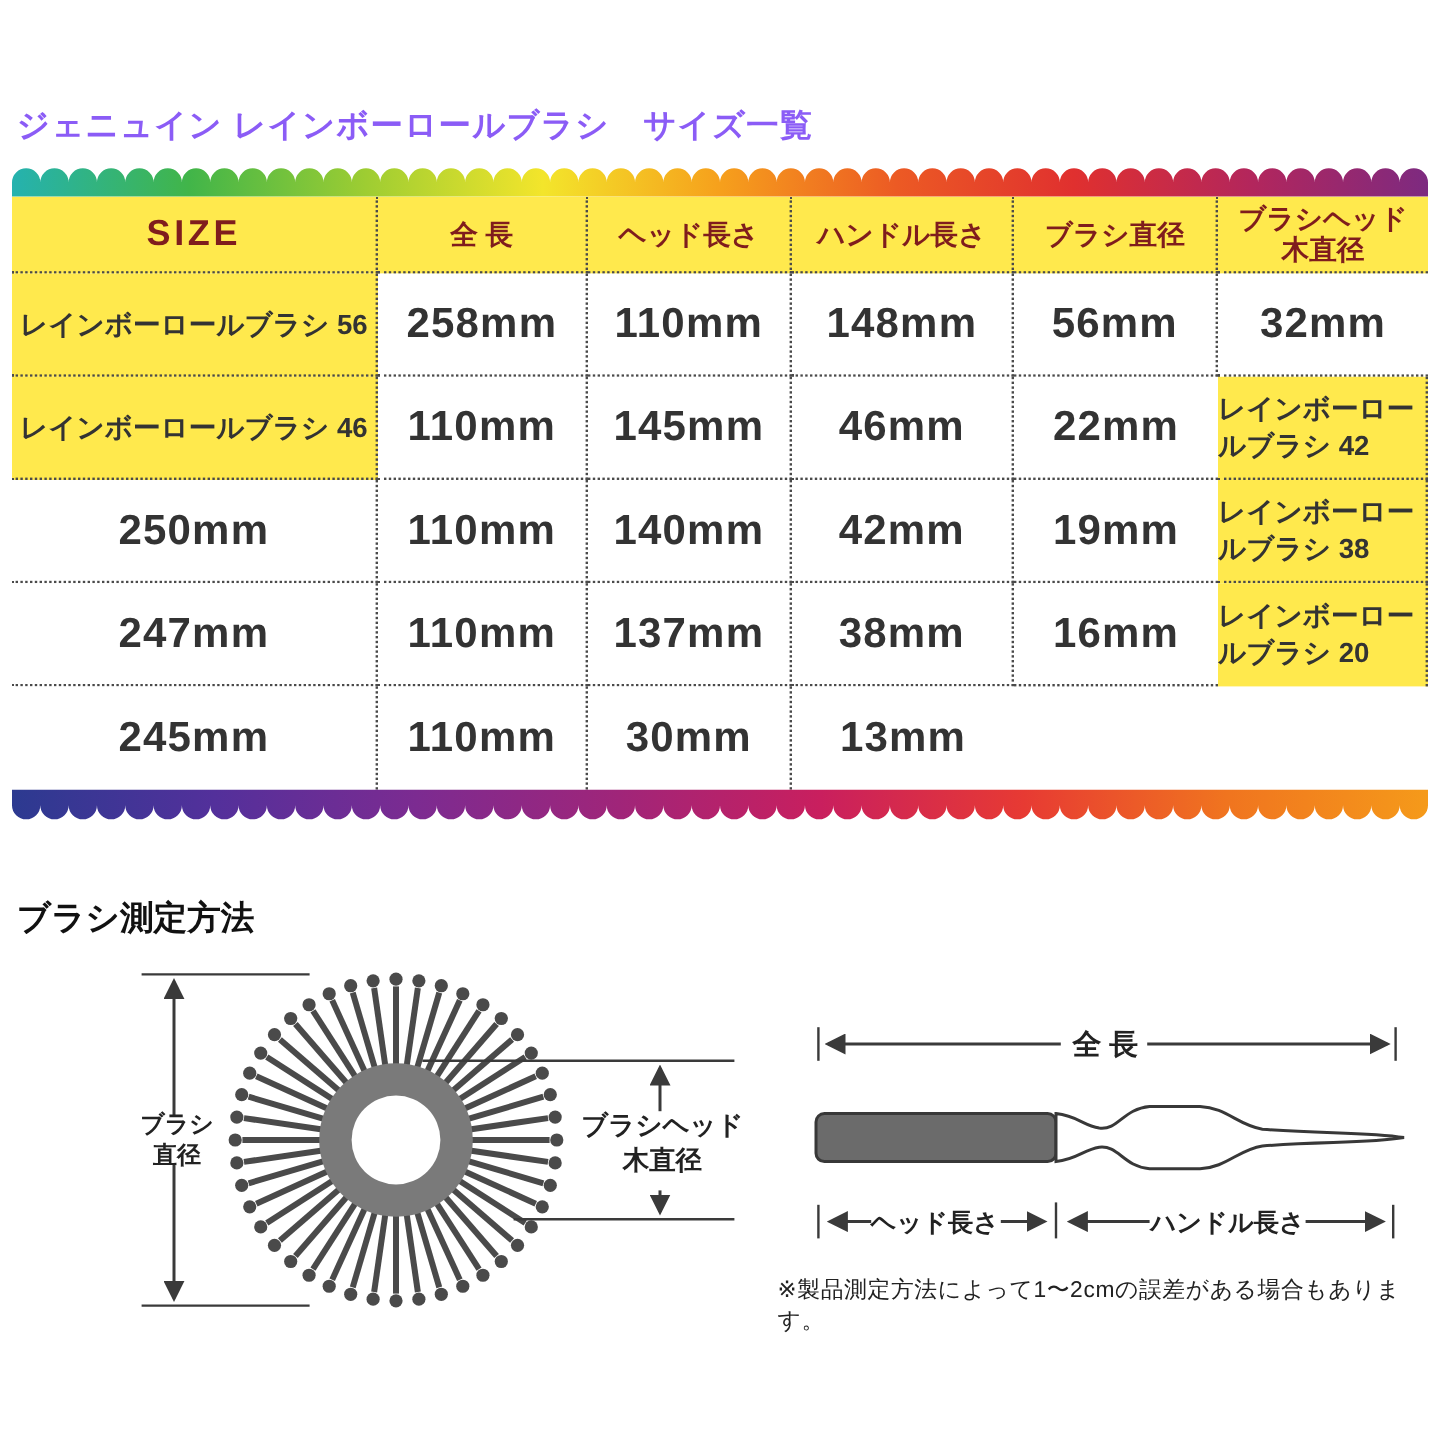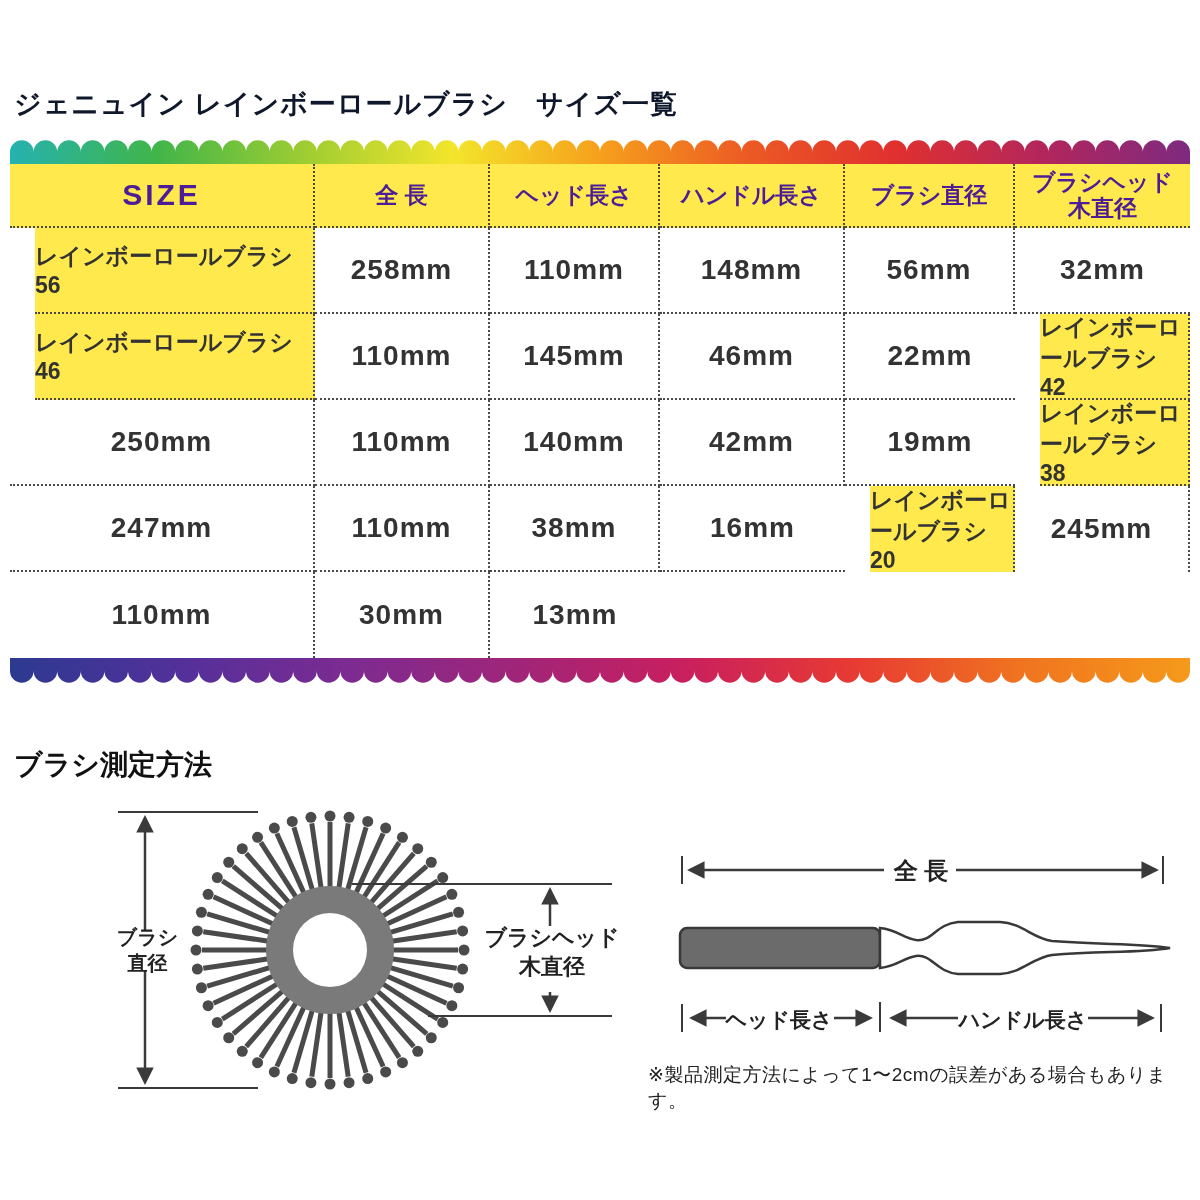--- a/index.html
+++ b/index.html
@@ -1,32 +1,32 @@
 <!DOCTYPE html>
 <html><head>
 <meta charset="utf-8">
 <style>
   * { margin:0; padding:0; box-sizing:border-box; }
   html,body { width:1200px; height:1200px; background:#ffffff;
     font-family:"Liberation Sans","DejaVu Sans",sans-serif; }
   #page { position:relative; width:1200px; height:1200px; overflow:hidden; background:#fff; }
   .abs { position:absolute; }
 
-  .page-title { left:14px; top:86px; font-size:27px; font-weight:bold; color:#0f172a; letter-spacing:1px; }
+  .page-title { left:14px; top:86px; font-size:27px; font-weight:bold; color:#8b5cf6; letter-spacing:1px; }
 
   .table-wrap { left:10px; top:140px; width:1180px; }
   .scallop { display:block; width:1180px; }
 
   .grid { display:grid; grid-template-columns:305px 175px 170px 185px 170px 175px; background:#fff; }
   .hcell { height:64px; background:#ffe94d; display:flex; align-items:center; justify-content:center;
-    font-weight:bold; color:#4c1d95; font-size:23px; text-align:center; line-height:1.15; white-space:pre-line; }
+    font-weight:bold; color:#7f1d1d; font-size:23px; text-align:center; line-height:1.15; white-space:pre-line; }
   .hcell.size { font-size:30px; letter-spacing:3px; }
   .bcell { height:86px; background:#fff; display:flex; align-items:center; justify-content:center;
-    font-weight:bold; color:#333; font-size:28px; letter-spacing:1px; }
-  .label-cell { background:#ffe94d; font-size:23px; letter-spacing:0;margin-left:25px; }
+    font-weight:bold; color:#333; font-size:35px; letter-spacing:1px; }
+  .label-cell { background:#ffe94d; font-size:23px; letter-spacing:0; }
   .dot-r { border-right:2px dotted #4a4a4a; }
   .dot-b { border-bottom:2px dotted #4a4a4a; }
 
   .section-title { left:14px; top:746px; font-size:28px; font-weight:bold; color:#111;text-align:right; }
 
   #diagram-svg { left:0; top:780px; width:1200px; height:340px; }
   .dim  { stroke:#3a3a3a; stroke-width:2.5; fill:none; }
   .tick { stroke:#3a3a3a; stroke-width:2; fill:none; }
 
   .diagram-label { position:absolute; font-weight:bold; color:#222; text-align:center; line-height:1.3; white-space:pre-line; }
@@ -89,20 +89,21 @@
       <div class="bcell label-cell dot-r dot-b">レインボーロールブラシ 42</div>
       <div class="bcell dot-r dot-b">250mm</div>
       <div class="bcell dot-r dot-b">110mm</div>
       <div class="bcell dot-r dot-b">140mm</div>
       <div class="bcell dot-r dot-b">42mm</div>
       <div class="bcell dot-b">19mm</div>
 
       <div class="bcell label-cell dot-r dot-b">レインボーロールブラシ 38</div>
       <div class="bcell dot-r dot-b">247mm</div>
       <div class="bcell dot-r dot-b">110mm</div>
+      <div class="bcell dot-r dot-b">137mm</div>
       <div class="bcell dot-r dot-b">38mm</div>
       <div class="bcell dot-b">16mm</div>
 
       <div class="bcell label-cell dot-r">レインボーロールブラシ 20</div>
       <div class="bcell dot-r">245mm</div>
       <div class="bcell dot-r">110mm</div>
       <div class="bcell dot-r">30mm</div>
       <div class="bcell">13mm</div>
     </div>
 

